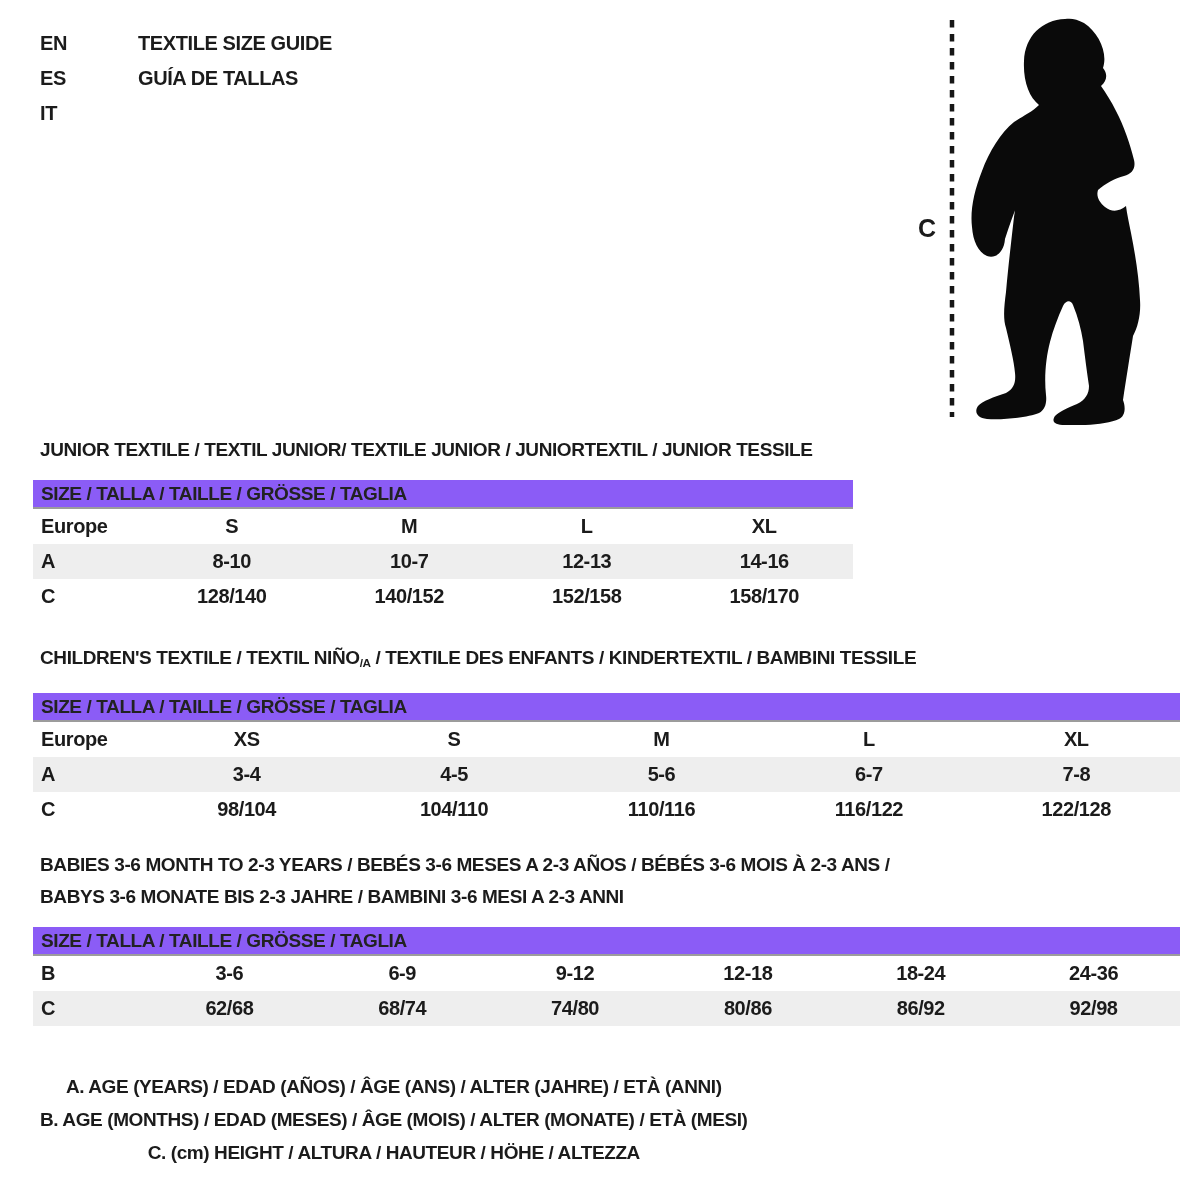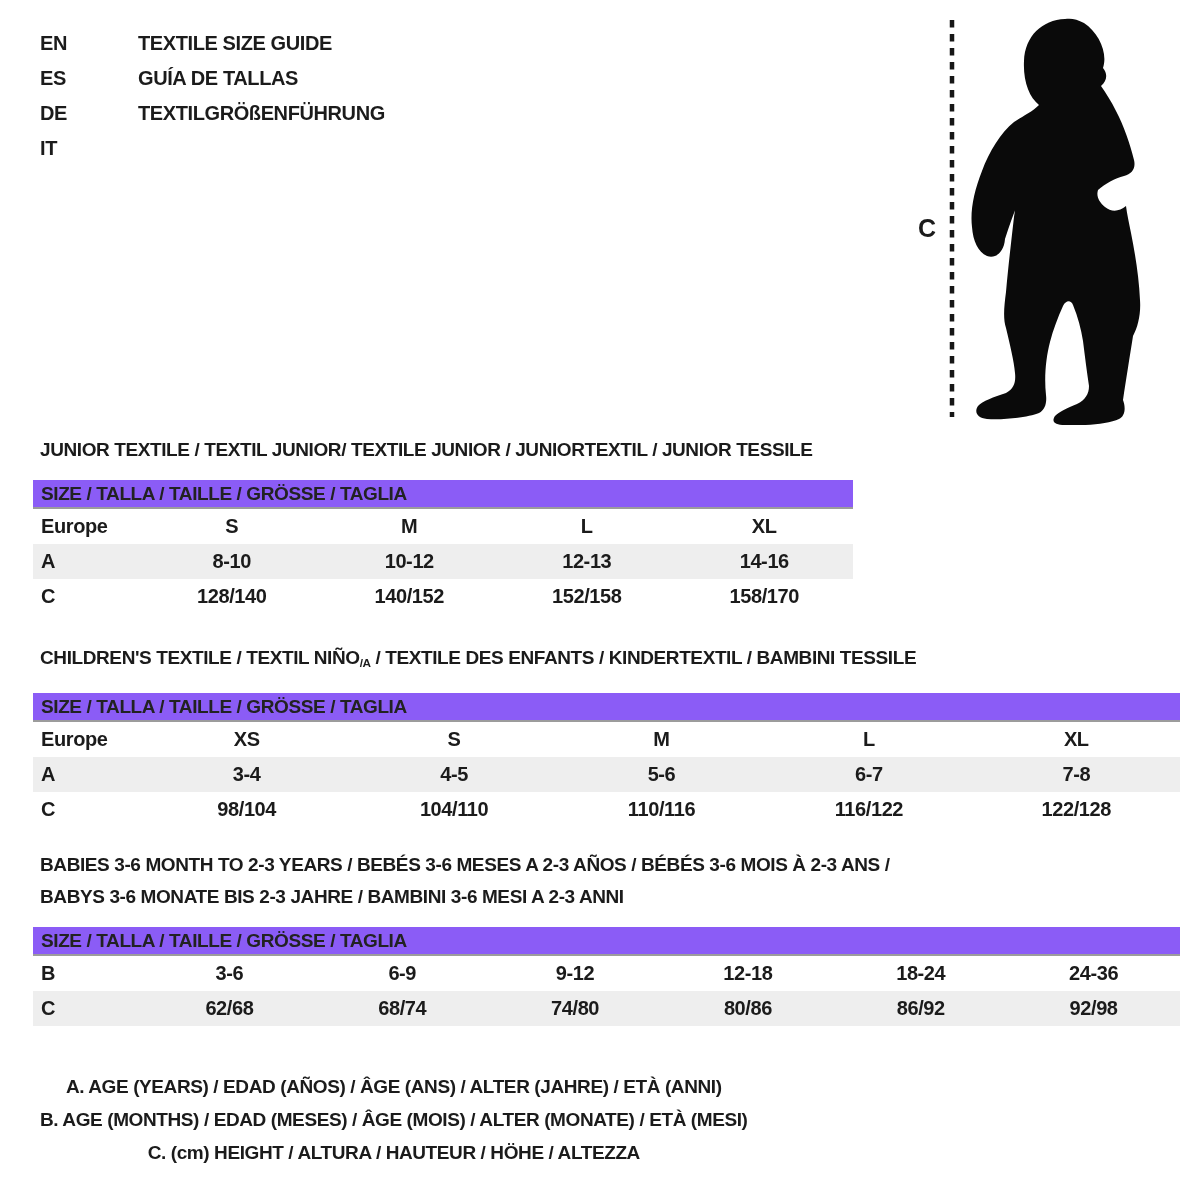--- a/index.html
+++ b/index.html
@@ -50,24 +50,20 @@
   <section class="langs" id="langs">
       <div class="lang-row">
         <span class="lang-code">EN</span>
         <span class="lang-title">TEXTILE SIZE GUIDE</span>
       </div>
       <div class="lang-row">
         <span class="lang-code">ES</span>
         <span class="lang-title">GUÍA DE TALLAS</span>
       </div>
       <div class="lang-row">
-        <span class="lang-code">DE</span>
-        <span class="lang-title">TEXTILGRÖßENFÜHRUNG</span>
-      </div>
-      <div class="lang-row">
         <span class="lang-code">IT</span>
       </div>
     </section>
 
   <span class="c-label">C</span>
 
   <svg class="figure-svg" width="240" height="420" viewBox="0 0 240 420" aria-hidden="true">
     <line x1="37" y1="15" x2="37" y2="412" stroke="#161616" stroke-width="4.5" stroke-dasharray="7.5 6.5"></line>
     <path fill="#0a0a0a" d="
       M150,14
@@ -108,21 +104,21 @@
         <div class="trow" style="grid-template-columns: 110px repeat(4, 1fr);">
           <span class="lbl">Europe</span>
           <span class="val">S</span>
           <span class="val">M</span>
           <span class="val">L</span>
           <span class="val">XL</span>
         </div>
         <div class="trow striped" style="grid-template-columns: 110px repeat(4, 1fr);">
           <span class="lbl">A</span>
           <span class="val">8-10</span>
-          <span class="val">10-12</span>
+          <span class="val">10-7</span>
           <span class="val">12-13</span>
           <span class="val">14-16</span>
         </div>
         <div class="trow" style="grid-template-columns: 110px repeat(4, 1fr);">
           <span class="lbl">C</span>
           <span class="val">128/140</span>
           <span class="val">140/152</span>
           <span class="val">152/158</span>
           <span class="val">158/170</span>
         </div>

